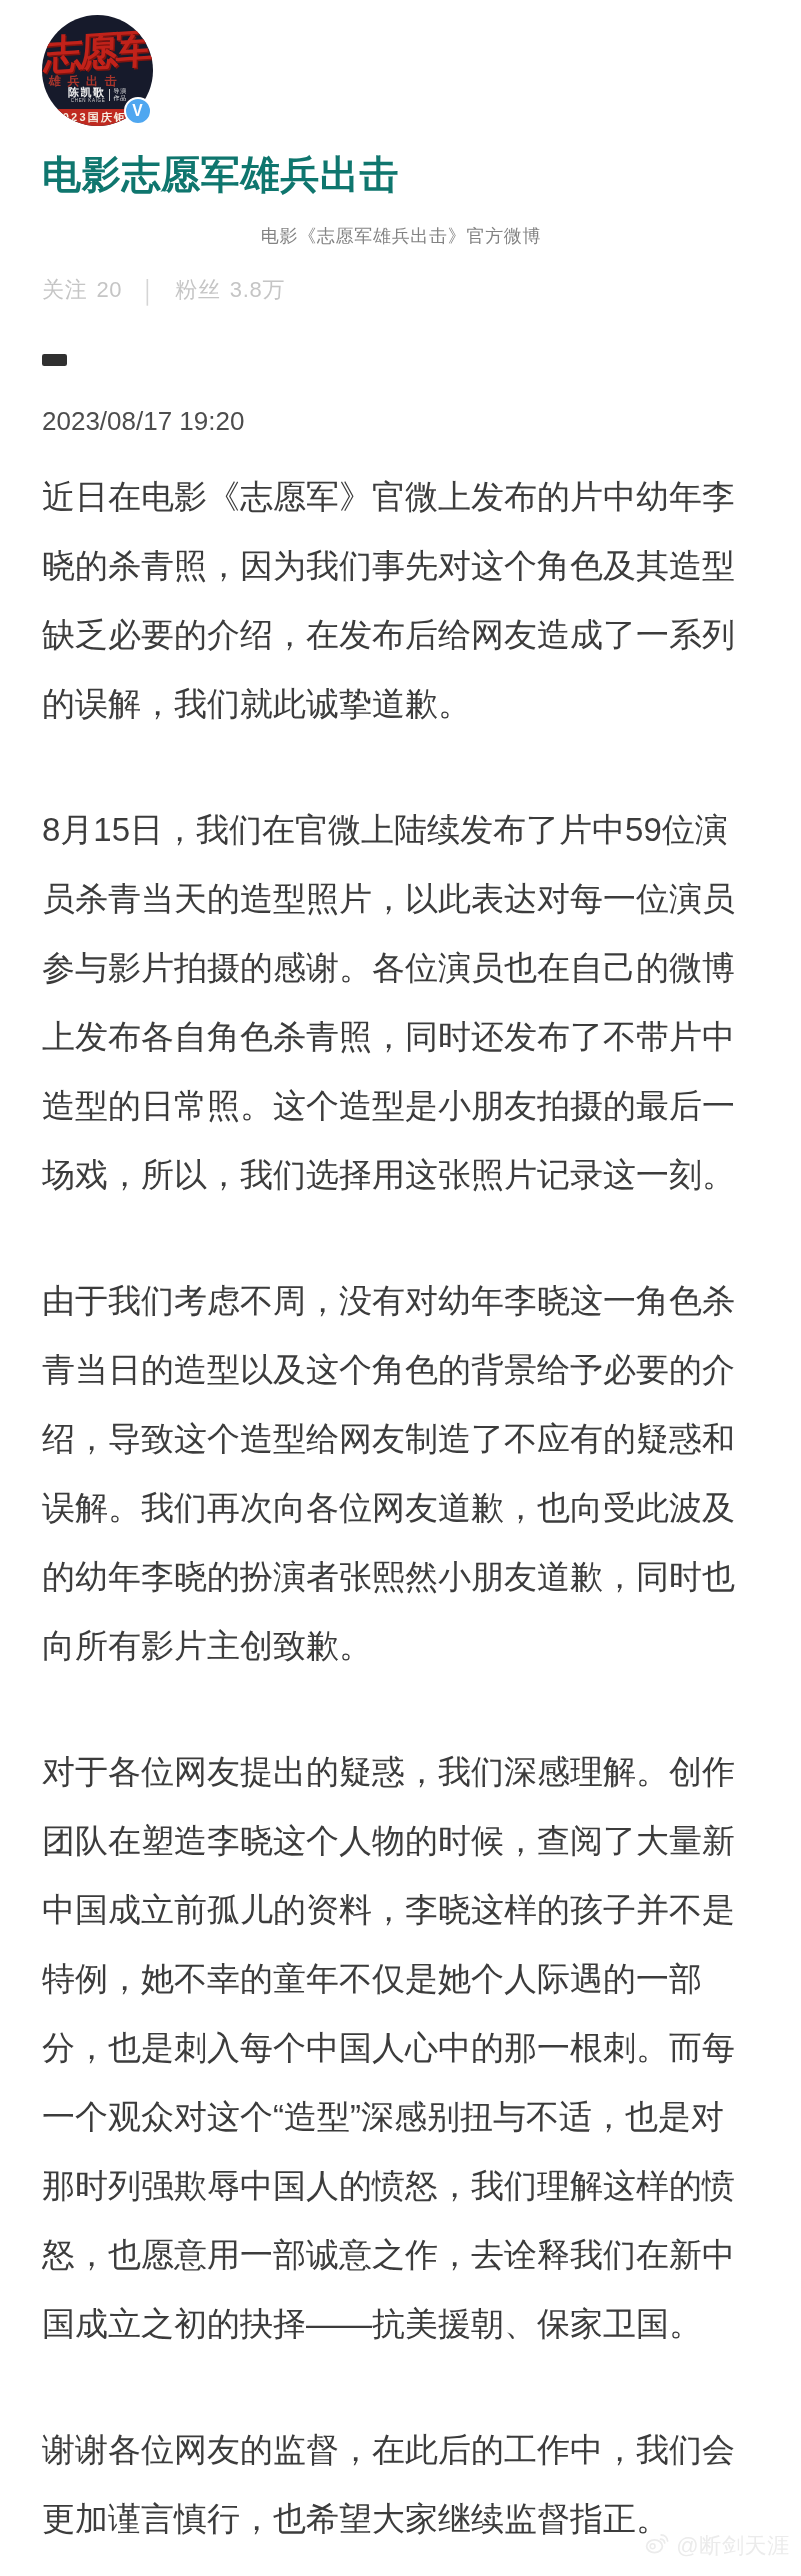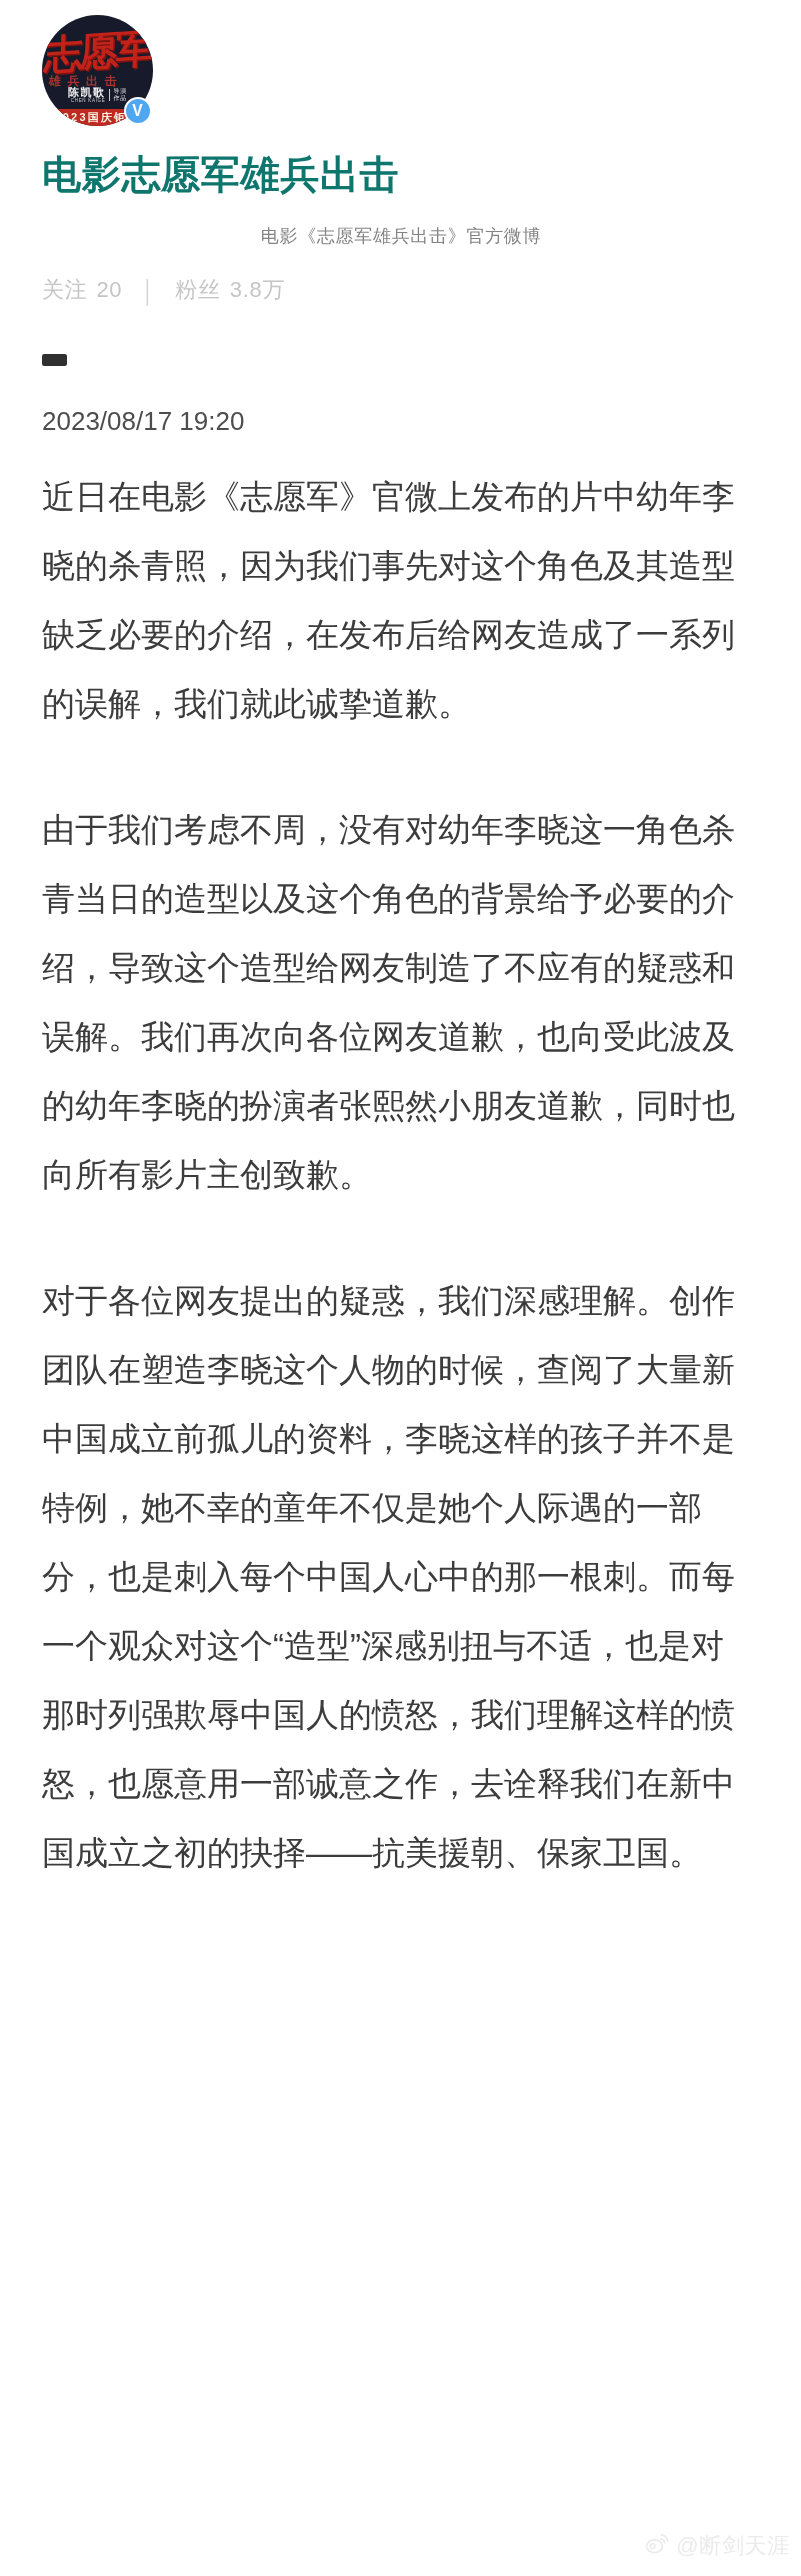--- a/index.html
+++ b/index.html
@@ -155,22 +155,24 @@
   </div>
 
 </div>
 
 <div class="dash"></div>
 
 <div class="post-date">2023/08/17 19:20</div>
 
 <div class="post-body">
   <p>近日在电影《志愿军》官微上发布的片中幼年李晓的杀青照，因为我们事先对这个角色及其造型缺乏必要的介绍，在发布后给网友造成了一系列的误解，我们就此诚挚道歉。</p>
+  <p>8月15日，我们在官微上陆续发布了片中59位演员杀青当天的造型照片，以此表达对每一位演员参与影片拍摄的感谢。各位演员也在自己的微博上发布各自角色杀青照，同时还发布了不带片中造型的日常照。这个造型是小朋友拍摄的最后一场戏，所以，我们选择用这张照片记录这一刻。</p>
   <p>由于我们考虑不周，没有对幼年李晓这一角色杀青当日的造型以及这个角色的背景给予必要的介绍，导致这个造型给网友制造了不应有的疑惑和误解。我们再次向各位网友道歉，也向受此波及的幼年李晓的扮演者张熙然小朋友道歉，同时也向所有影片主创致歉。</p>
   <p>对于各位网友提出的疑惑，我们深感理解。创作团队在塑造李晓这个人物的时候，查阅了大量新中国成立前孤儿的资料，李晓这样的孩子并不是特例，她不幸的童年不仅是她个人际遇的一部分，也是刺入每个中国人心中的那一根刺。而每一个观众对这个“造型”深感别扭与不适，也是对那时列强欺辱中国人的愤怒，我们理解这样的愤怒，也愿意用一部诚意之作，去诠释我们在新中国成立之初的抉择——抗美援朝、保家卫国。</p>
+  <p>谢谢各位网友的监督，在此后的工作中，我们会更加谨言慎行，也希望大家继续监督指正。</p>
 </div>
 
 <div class="watermark">
   <span>
     <svg width="27" height="27" viewBox="0 0 36 36" fill="none" xmlns="http://www.w3.org/2000/svg">
       <ellipse cx="14" cy="23" rx="10.5" ry="8.5" stroke="#ebebeb" stroke-width="2.4"></ellipse>
       <circle cx="11.5" cy="23" r="3.2" stroke="#ebebeb" stroke-width="2"></circle>
       <path d="M23 8 c4.5 0 8 3.5 8.5 8" stroke="#ebebeb" stroke-width="2.4" stroke-linecap="round"></path>
       <path d="M22 13.5 c2.8 0 5.2 2.3 5.7 5.2" stroke="#ebebeb" stroke-width="2.2" stroke-linecap="round"></path>
     </svg>

